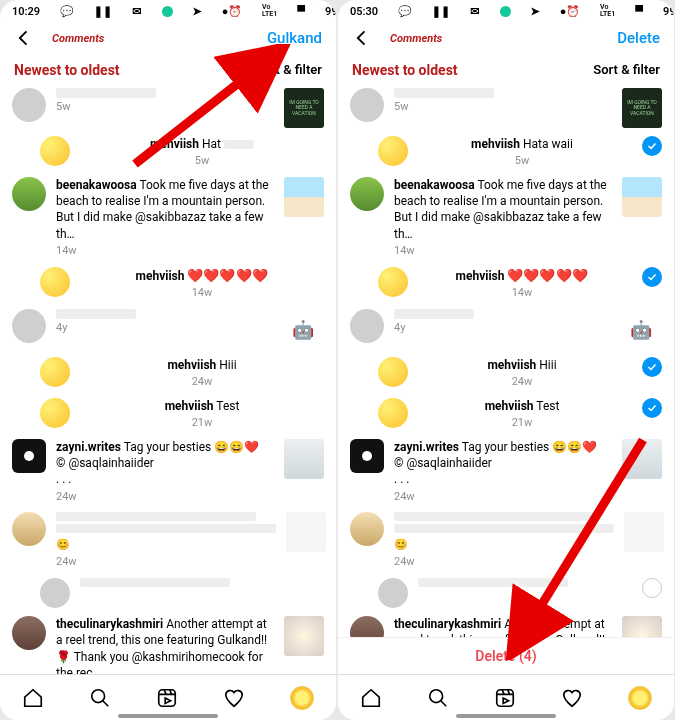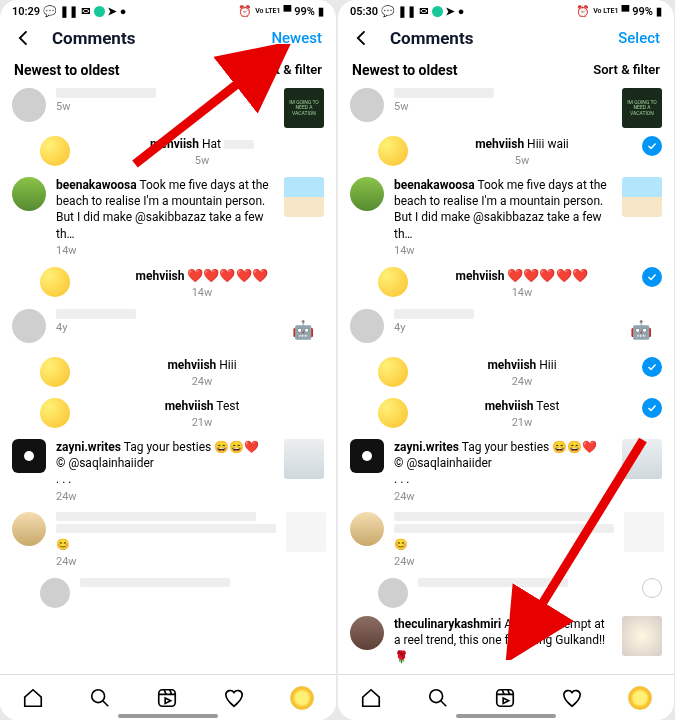--- a/index.html
+++ b/index.html
@@ -1,25 +1,25 @@
 <!DOCTYPE html>
 <html><head>
 <meta charset="utf-8">
 <style>
   * { margin: 0; padding: 0; box-sizing: border-box; font-family: -apple-system, BlinkMacSystemFont, "Segoe UI", Roboto, Helvetica, Arial, sans-serif; }
   body { width: 675px; height: 720px; background: #e8e8e8; display: flex; gap: 2px; }
   .phone { width: 336px; height: 720px; background: #fff; border-radius: 18px; overflow: hidden; display: flex; flex-direction: column; position: relative; }
   .status-bar { height: 22px; display: flex; justify-content: space-between; align-items: center; padding: 0 12px; font-size: 11px; font-weight: 600; color:#000; }
-  .status-left, .status-right { display: flex; align-items: center; gap: 3px; }
+  .status-left, .status-right { display: flex; align-items: center; gap: 20px; }
   .header { display: flex; align-items: center; padding: 6px 14px 10px 14px; }
   .back-icon { width: 20px; height: 20px; }
-  .header-title { font-size: 17px; font-weight: 700; margin-left: 18px; flex: 1; color:#0f172a; }
+  .header-title { font-size: 11px; font-weight: 700; margin-left: 18px; flex: 1; color:#b91c1c;font-style:italic; }
   .header-action { font-size: 15px; font-weight: 500; color: #0095f6; }
   .subheader { display: flex; justify-content: space-between; padding: 4px 14px 10px 14px; }
-  .sort-label { font-size: 14px; font-weight: 700; color: #000000; }
+  .sort-label { font-size: 14px; font-weight: 700; color: #b91c1c; }
   .sort-filter { font-size: 13px; font-weight: 600; color: #000; }
   .list { flex: 1; overflow: hidden; padding: 0 12px; }
   .comment { display: flex; align-items: flex-start; gap: 10px; margin-bottom: 8px; position: relative; }
   .comment.reply { margin-left: 28px; text-align: center; }
   .av { width: 30px; height: 30px; border-radius: 50%; flex-shrink: 0; }
   .av.sq { border-radius: 6px; background:#111; display:flex; align-items:center; justify-content:center; }
   .av.main { width: 34px; height:34px; }
   .ctext { flex: 1; font-size: 12px; line-height: 1.35; color:#000; }
   .ctext .user { font-weight: 700; }
   .timeago { color: #8e8e8e; font-size: 11px; margin-top: 2px; display:block; }
@@ -67,21 +67,21 @@
       <span>99%</span>
       <span>▮</span>
     </div>
   </div>
 
   <div class="header">
     <svg class="back-icon" viewBox="0 0 24 24" fill="none" stroke="#000" stroke-width="2.2">
         <path d="M15 4 L7 12 L15 20"></path>
       </svg>
     <div class="header-title">Comments</div>
-    <div class="header-action">Newest</div>
+    <div class="header-action">Gulkand</div>
   </div>
 
   <div class="subheader">
     <div class="sort-label">Newest to oldest</div>
     <div class="sort-filter">Sort &amp; filter</div>
   </div>
 
   <svg class="arrow" style="top:44px;left:120px;width:180px;height:130px;" viewBox="0 0 180 130">
       <defs>
         <marker id="ah1" markerWidth="8" markerHeight="8" refX="6" refY="4" orient="auto">
@@ -176,20 +176,28 @@
       </div>
       <div class="thumb" style="background:#f5f5f5"></div>
     </div>
     <div class="comment reply">
       <div class="av avatar-grey"></div>
       <div class="ctext">
           <div class="blurbox" style="width:150px;height:9px;"></div>
         </div>
     </div>
 
+    <div class="comment">
+      <div class="av main avatar-brown"></div>
+      <div class="ctext">
+        <span class="user">theculinarykashmiri</span>
+        <span>Another attempt at a reel trend, this one featuring Gulkand!! 🌹 Thank you @kashmirihomecook for the rec…</span>
+      </div>
+      <div class="thumb thumb-food"></div>
+    </div>
   </div>
 
   <div class="bottom-nav">
     <svg class="nav-icon" viewBox="0 0 24 24" fill="none" stroke="#000" stroke-width="1.8">
         <path d="M3 11 L12 3 L21 11 V21 H3 Z"></path>
       </svg>
     <svg class="nav-icon" viewBox="0 0 24 24" fill="none" stroke="#000" stroke-width="1.8">
         <circle cx="10" cy="10" r="7"></circle>
         <path d="M15 15 L21 21"></path>
       </svg>
@@ -223,21 +231,21 @@
       <span>99%</span>
       <span>▮</span>
     </div>
   </div>
 
   <div class="header">
     <svg class="back-icon" viewBox="0 0 24 24" fill="none" stroke="#000" stroke-width="2.2">
         <path d="M15 4 L7 12 L15 20"></path>
       </svg>
     <div class="header-title">Comments</div>
-    <div class="header-action">Select</div>
+    <div class="header-action">Delete</div>
   </div>
 
   <div class="subheader">
     <div class="sort-label">Newest to oldest</div>
     <div class="sort-filter">Sort &amp; filter</div>
   </div>
 
   <svg class="arrow" style="top:430px;left:135px;width:180px;height:230px;" viewBox="0 0 180 230">
       <defs>
         <marker id="ah2" markerWidth="8" markerHeight="8" refX="6" refY="4" orient="auto">
@@ -251,21 +259,21 @@
     <div class="comment">
       <div class="av main avatar-grey"></div>
       <div class="ctext">
           <div class="blurbox" style="width:100px;height:10px;"></div>
           <span class="timeago">5w</span>
         </div>
       <div class="thumb thumb-banner">IM GOING TO NEED A VACATION</div>
     </div>
     <div class="comment reply">
       <div class="av avatar-yellow"></div>
-      <div class="ctext"><span class="user">mehviish</span> <span>Hiii waii</span><span class="timeago">5w</span></div>
+      <div class="ctext"><span class="user">mehviish</span> <span>Hata waii</span><span class="timeago">5w</span></div>
       <div class="check">
           <svg viewBox="0 0 24 24" fill="none" stroke="#fff" stroke-width="3">
             <path d="M5 12 L10 17 L19 7"></path>
           </svg>
         </div>
     </div>
     <div class="comment">
       <div class="av main avatar-green"></div>
       <div class="ctext"><span class="user">beenakawoosa</span> <span>Took me five days at the beach to realise I'm a mountain person. But I did make @sakibbazaz take a few th…</span><span class="timeago">14w</span></div>
       <div class="thumb thumb-beach"></div>
@@ -331,20 +339,21 @@
         </div>
       <div style="width:20px;height:20px;border:1.5px solid #ccc;border-radius:50%;"></div>
     </div>
     <div class="comment">
       <div class="av main avatar-brown"></div>
       <div class="ctext"><span class="user">theculinarykashmiri</span> <span>Another attempt at a reel trend, this one featuring Gulkand!! 🌹</span></div>
       <div class="thumb thumb-food"></div>
     </div>
   </div>
 
+  <div class="delete-bar">Delete (4)</div>
 
   <div class="bottom-nav">
     <svg class="nav-icon" viewBox="0 0 24 24" fill="none" stroke="#000" stroke-width="1.8">
         <path d="M3 11 L12 3 L21 11 V21 H3 Z"></path>
       </svg>
     <svg class="nav-icon" viewBox="0 0 24 24" fill="none" stroke="#000" stroke-width="1.8">
         <circle cx="10" cy="10" r="7"></circle>
         <path d="M15 15 L21 21"></path>
       </svg>
     <svg class="nav-icon" viewBox="0 0 24 24" fill="none" stroke="#000" stroke-width="1.8">

